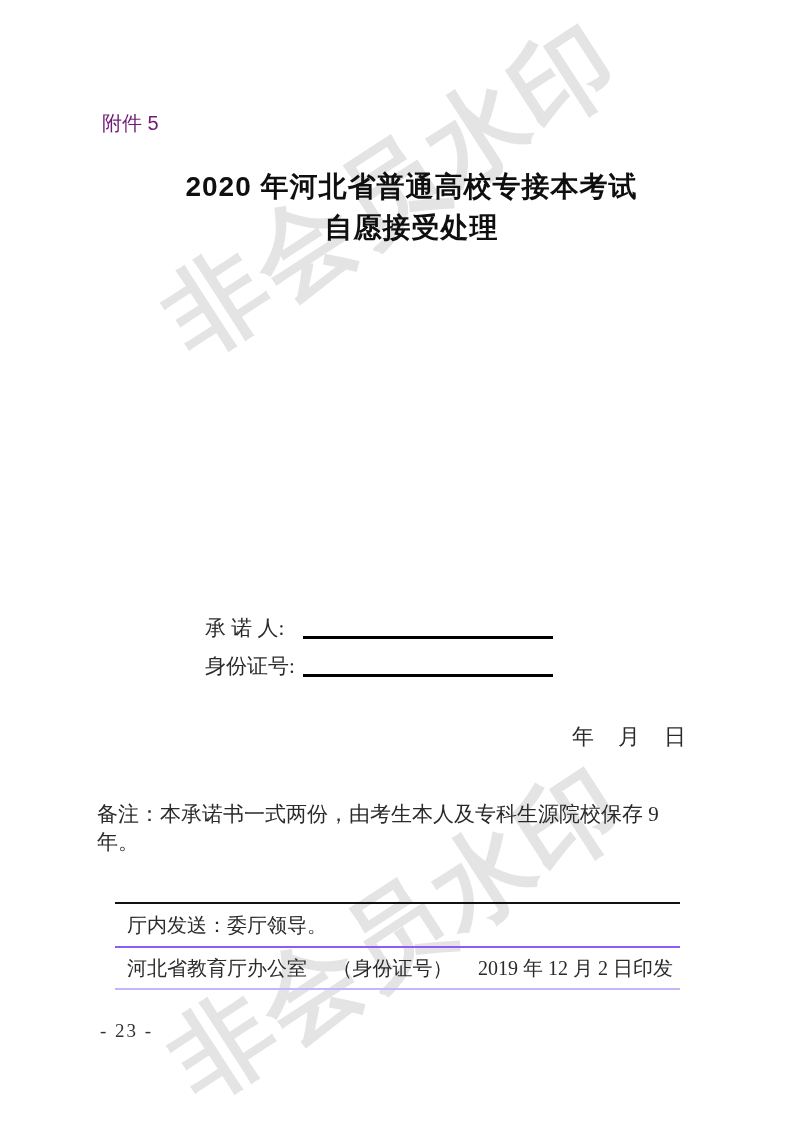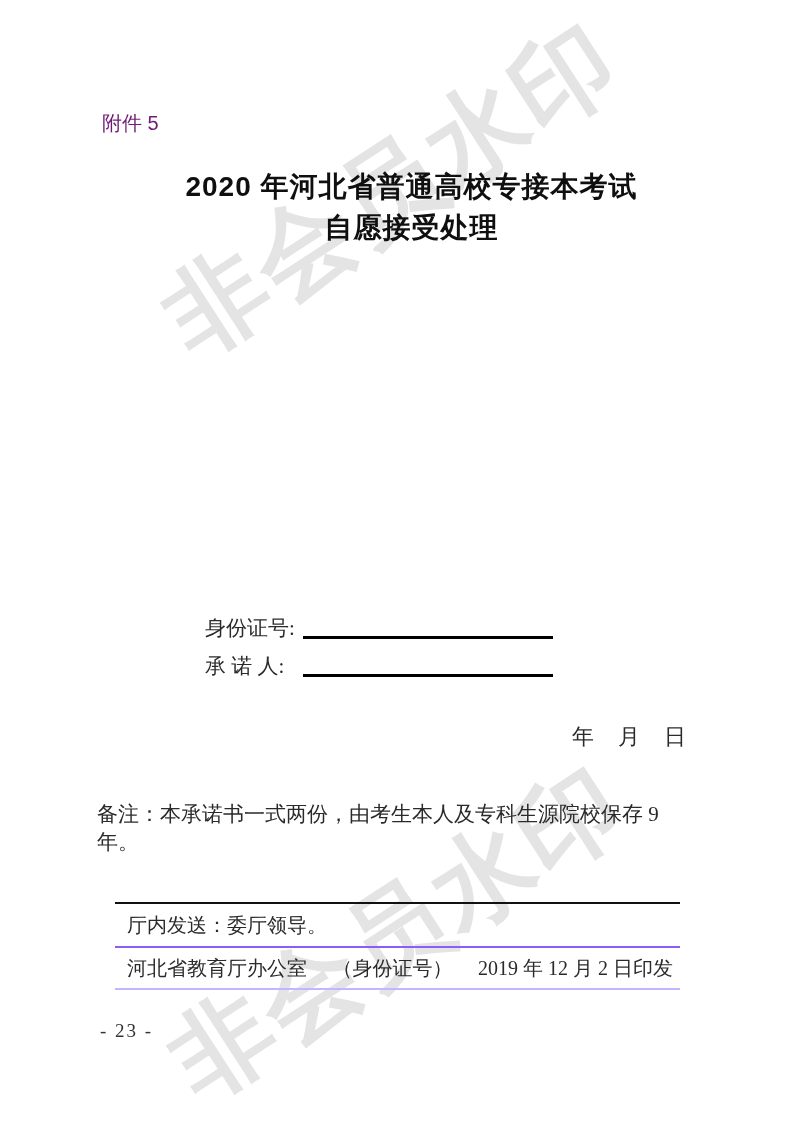--- a/index.html
+++ b/index.html
@@ -101,25 +101,25 @@
   <div class="attachment">附件 5</div>
 
   <div class="title-block">
     <div>2020 年河北省普通高校专接本考试</div>
     <div>自愿接受处理</div>
   </div>
 
 
   <div class="sig-block">
     <div class="sig-row">
-      <span class="sig-label">身份证号:</span>
+      <span class="sig-label">承 诺 人:</span>
       <span class="sig-line"></span>
     </div>
     <div class="sig-row">
-      <span class="sig-label">承 诺 人:</span>
+      <span class="sig-label">身份证号:</span>
       <span class="sig-line"></span>
     </div>
   </div>
 
   <div class="date-line">年　月　日</div>
 
   <div class="note-line">备注：本承诺书一式两份，由考生本人及专科生源院校保存 9 年。</div>
 
   <div class="footer-block">
     <div class="footer-row1">

